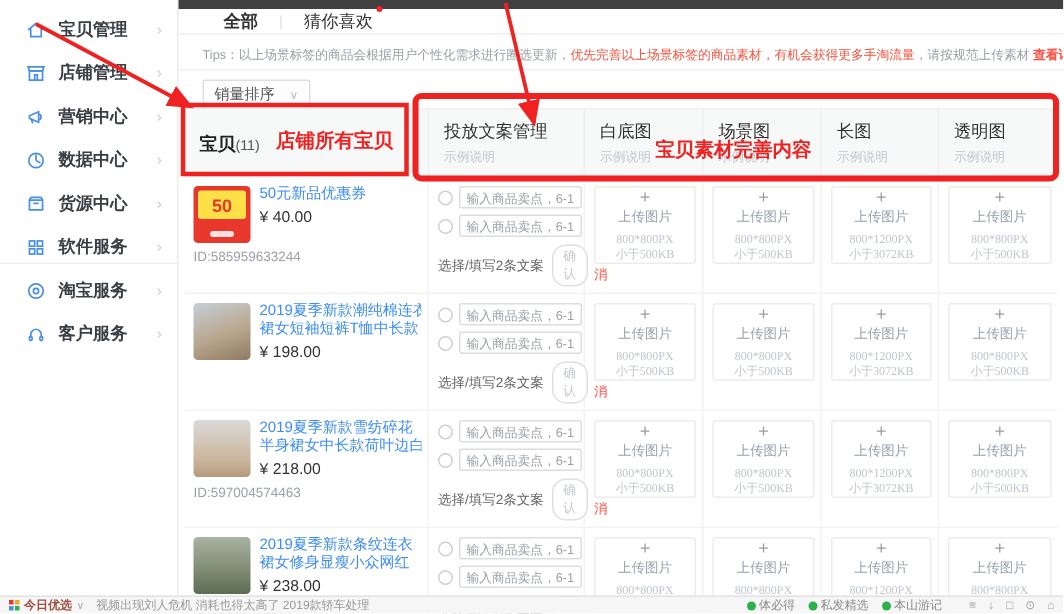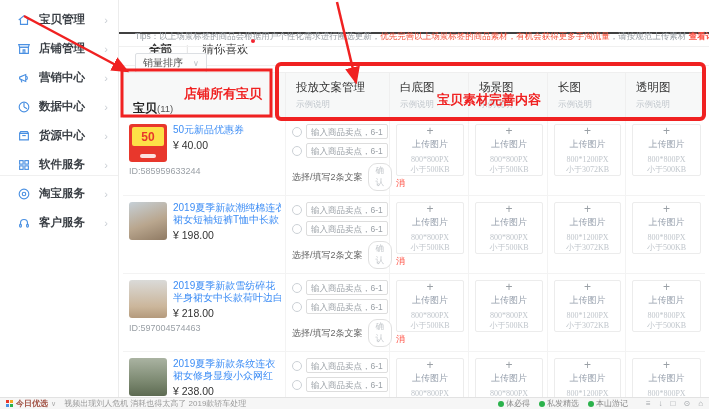--- a/index.html
+++ b/index.html
@@ -13,23 +13,23 @@
   .side-item { display:flex; align-items:center; height:29px; padding:0 10px 0 17px;
     cursor:pointer; }
   .side-item .sicon { width:14px; height:14px; margin-right:8px; flex:none; display:flex; }
   .side-item .slabel { font-size:11.5px; font-weight:bold; color:#3a3f45; flex:1;
     white-space:nowrap; }
   .side-item .chev { color:#c9ced4; font-size:11px; font-weight:normal; }
 
   
   .content { position:absolute; left:118px; top:0; width:591px; height:397px;
     border-left:1px solid #ececec; background:#fff; }
-  .tabs-row { position:absolute; left:0; top:0; width:100%; height:34px;
-    border-top:2px solid #404040; border-bottom:1px solid #f0f0f0;
-    display:flex; align-items:center; padding-left:30px;margin-top:32px; }
+  .tabs-row { position:absolute; left:0; top:0; width:100%; height:23px;
+    border-top:6px solid #404040; border-bottom:1px solid #f0f0f0;
+    display:flex; align-items:center; padding-left:30px; }
   .tab { font-size:11.5px; color:#333; cursor:pointer; position:relative; }
   .tab.b { font-weight:bold; }
   .tab-sep { color:#e0e0e0; margin:0 14px; font-size:10px; }
   .red-dot { position:absolute; right:-6px; top:-3px; width:4px; height:4px;
     border-radius:50%; background:#f5222d; }
   .tips-row { position:absolute; left:0; top:26px; width:100%; height:20px;
     padding-left:16px; font-size:8.5px; color:#9aa0a6; line-height:20px;
     white-space:nowrap; overflow:hidden; }
   .tips-row .hl { color:#f5533d; }
   .tips-row .more { color:#ff5043; font-weight:bold; cursor:pointer; }
@@ -39,21 +39,21 @@
     border:1px solid #dcdfe3; border-radius:2px; background:#fdfdfd;
     padding:2px 7px; font-size:10px; color:#555; cursor:pointer;justify-content:center; }
   .select .sv-chev { color:#b9bec4; font-size:8px; margin-left:10px; }
 
   
   .table { position:absolute; left:4px; top:72px; width:582px; }
   .thead, .trow { display:grid; grid-template-columns:163px 104px 79px 79px 78px 79px; }
   .thead { background:#f7f8f8; border:1px solid #efefef; border-width:1px 0; height:46px; }
   .hcell { padding:7px 0 0 10px; border-right:1px solid #efefef; }
   .hcell:last-child { border-right:none; }
-  .hcell.vcenter { display:flex; align-items:flex-end; padding-top:2px; }
+  .hcell.vcenter { display:flex; align-items:center; padding-top:2px; }
   .ht { font-size:11.5px; color:#333; }
   .ht b { font-size:12px; color:#222; }
   .hcount { font-size:9.5px; color:#555; }
   .hsub { font-size:8.5px; color:#c0c6cc; margin-top:4px; cursor:pointer; }
   .trow { border-bottom:1px solid #f3f3f3; }
   .trow:nth-child(2) { min-height:63px; }
   .trow:nth-child(3) { min-height:68px; }
   .trow:nth-child(4) { min-height:69px; }
   .trow:nth-child(5) { min-height:68px; }
   .trow:nth-child(6) { min-height:70px; }

